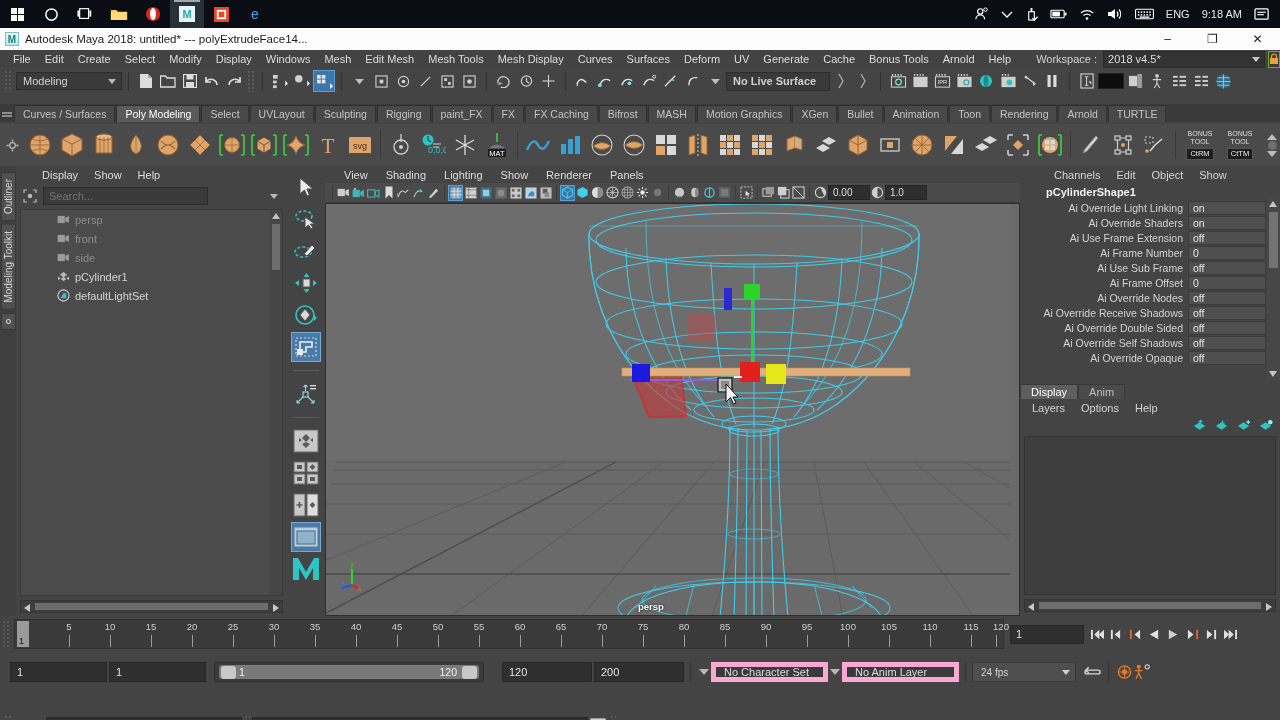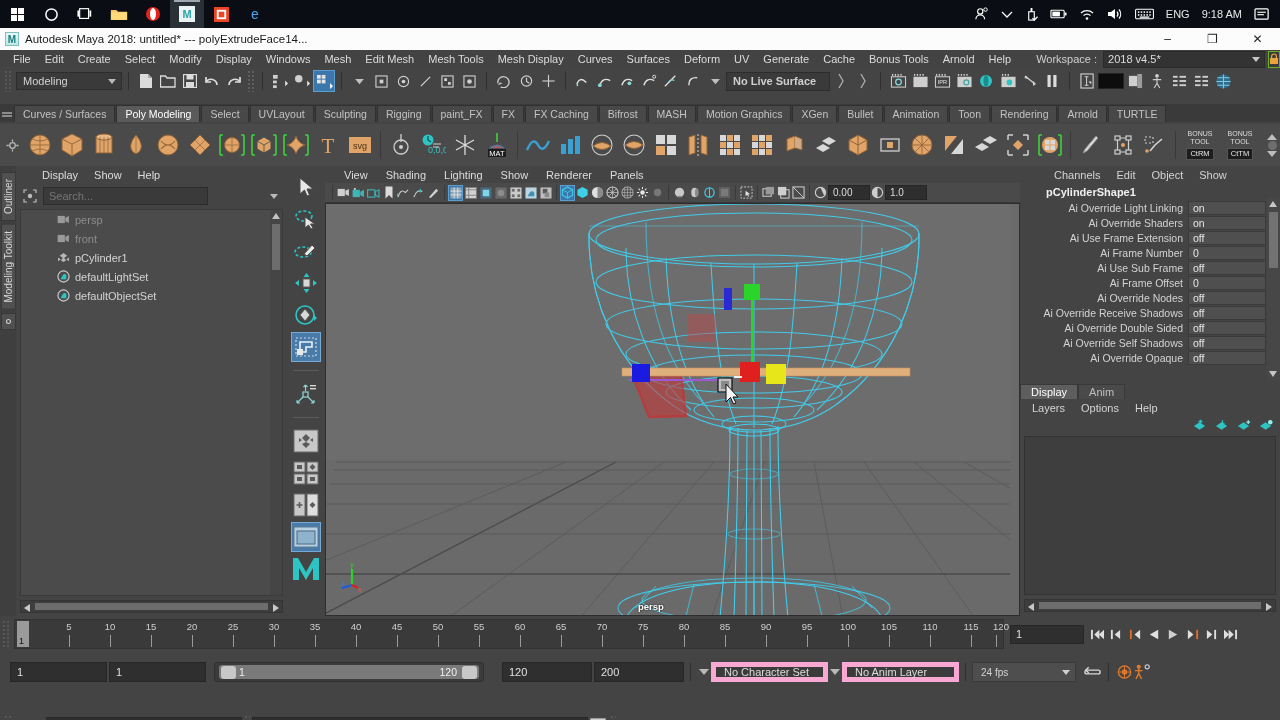--- a/index.html
+++ b/index.html
@@ -1037,46 +1037,46 @@
         </div>
         <div class="ol-row dim">
           <span>
               <svg width="13" height="9" viewBox="0 0 14 10">
                 <rect x="0.5" y="1" width="8" height="8" fill="#9a9a9a"></rect>
                 <path d="M9 3 l4 -2 v8 l-4 -2 z" fill="#9a9a9a"></path>
               </svg>
             </span>
           <span class="lbl">front</span>
         </div>
+        <div class="ol-row dim">
+          <span>
+              <svg width="13" height="9" viewBox="0 0 14 10">
+                <rect x="0.5" y="1" width="8" height="8" fill="#9a9a9a"></rect>
+                <path d="M9 3 l4 -2 v8 l-4 -2 z" fill="#9a9a9a"></path>
+              </svg>
+            </span>
+          <span class="lbl">side</span>
+        </div>
         <div class="ol-row">
           <span>
               <svg width="13" height="11" viewBox="0 0 14 12">
                 <path d="M7 1 L11 4 L7 7 L3 4 Z" fill="#b7b7b7"></path>
                 <path d="M1 6 L4 8 L1 10 Z M13 6 L10 8 L13 10 Z M7 6 L10 9 L7 11 L4 9 Z" fill="#b7b7b7"></path>
               </svg>
             </span>
           <span class="lbl">pCylinder1</span>
         </div>
         <div class="ol-row">
           <span>
               <svg width="13" height="13" viewBox="0 0 14 14">
                 <circle cx="7" cy="7" r="6" fill="none" stroke="#cfcfcf" stroke-width="1.2"></circle>
                 <path d="M4 10 Q7 2 10 5 L10 10 Z" fill="#2fc4c4"></path>
               </svg>
             </span>
           <span class="lbl">defaultLightSet</span>
-        </div>
-        <div class="ol-row">
-          <span>
-              <svg width="13" height="13" viewBox="0 0 14 14">
-                <circle cx="7" cy="7" r="6" fill="none" stroke="#cfcfcf" stroke-width="1.2"></circle>
-                <path d="M4 10 Q7 2 10 5 L10 10 Z" fill="#2fc4c4"></path>
-              </svg>
-            </span>
-          <span class="lbl">defaultObjectSet</span>
         </div>
         <div class="ol-sb">
           <div class="ar up"></div>
           <div class="thumb"></div>
         </div>
       </div>
       <div class="ol-hsb">
         <div class="ar l"></div>
         <div class="thumb"></div>
         <div class="ar r"></div>

